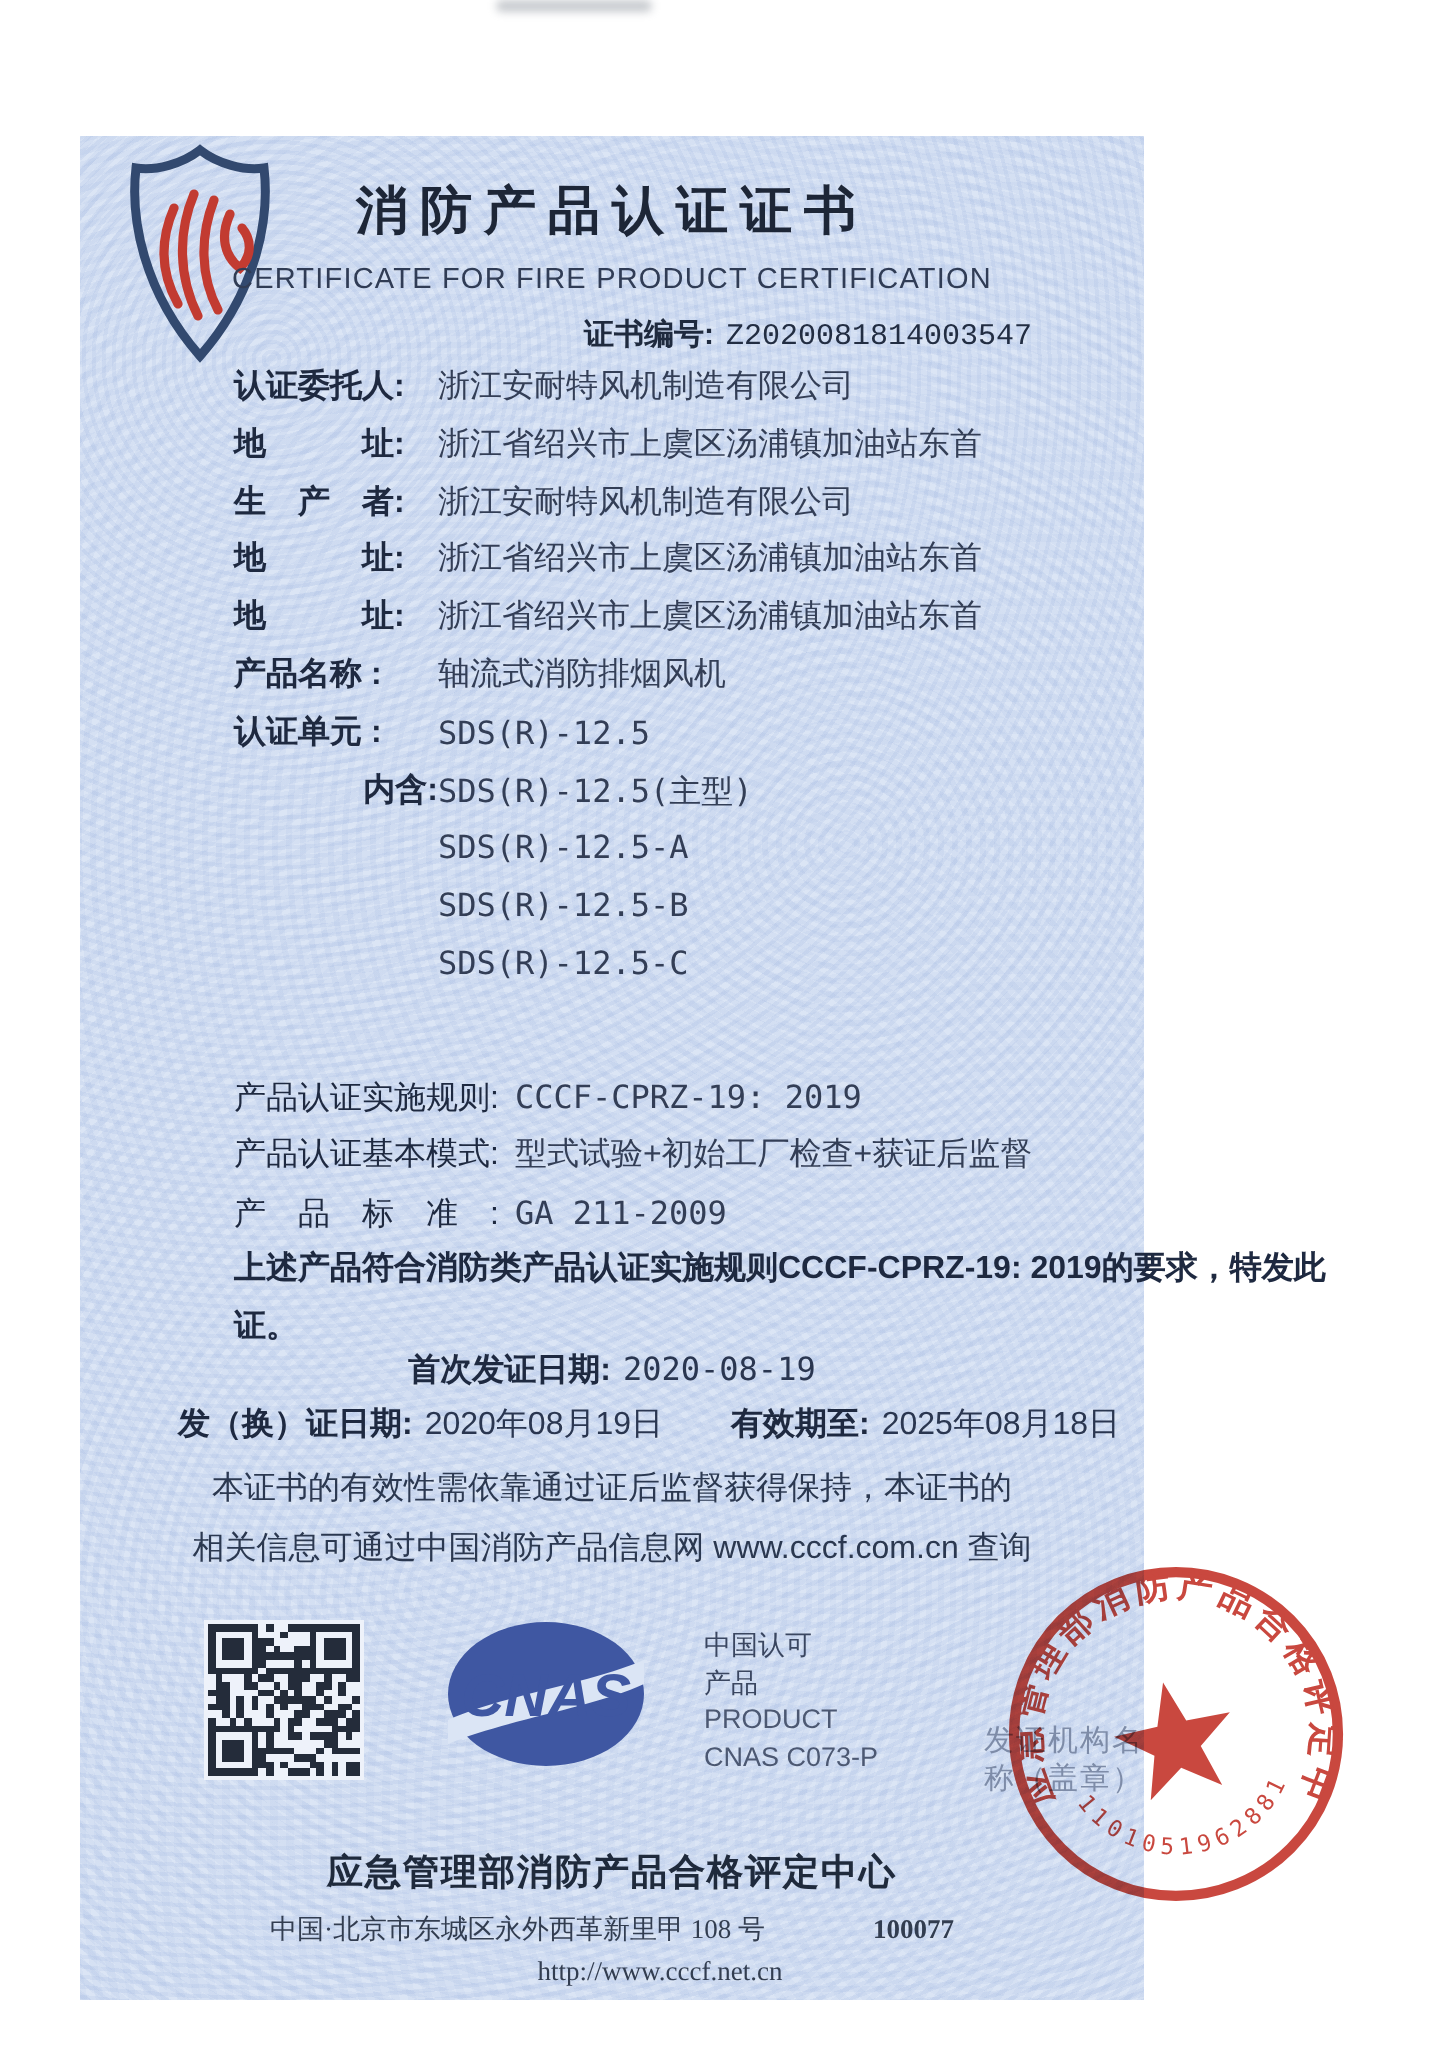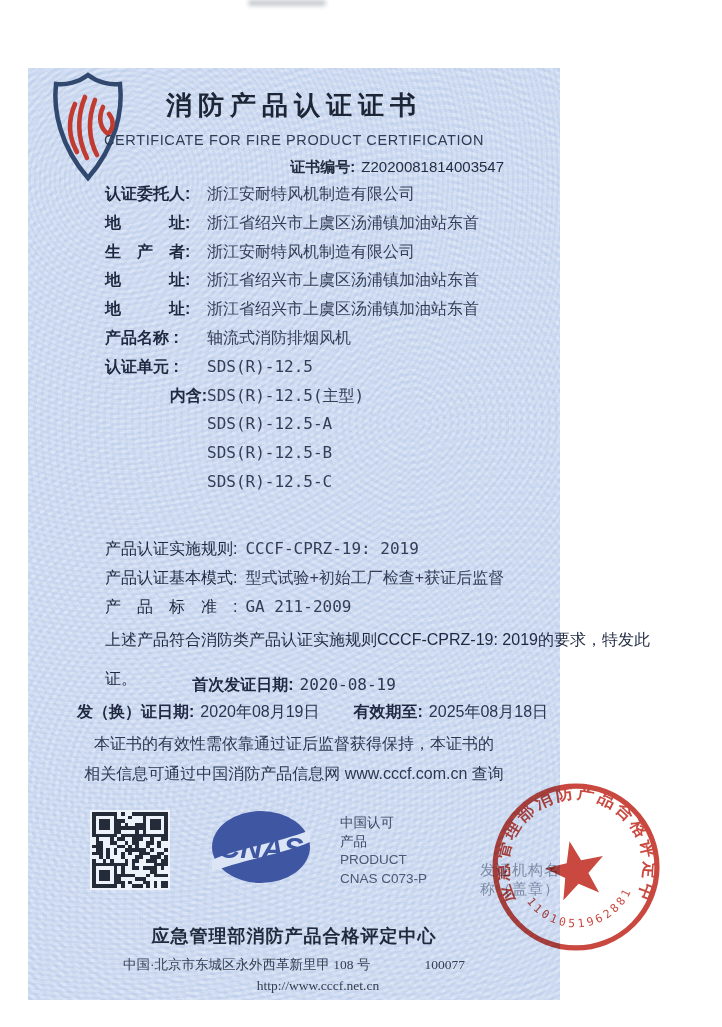--- a/index.html
+++ b/index.html
@@ -6,52 +6,52 @@
   body{
     width:722px;height:1027px;position:relative;background:#ffffff;
     font-family:"Liberation Sans",sans-serif;
     -webkit-font-smoothing:antialiased;
     overflow:hidden;
   }
   .abs{position:absolute;}
   .smudge{left:248px;top:0;width:78px;height:6px;background:#9aa0a8;opacity:.55;filter:blur(2px);border-radius:3px;}
   
   .cert{
-    left:28px;top:68px;width:532px;height:932px;
+    left:40px;top:68px;width:532px;height:932px;
     background-color:#dbe5f5;
     background-image:
       repeating-radial-gradient(circle at 18% 12%, rgba(255,255,255,0) 0 3px, rgba(120,150,210,.10) 3px 5px),
       repeating-radial-gradient(circle at 72% 38%, rgba(255,255,255,0) 0 4px, rgba(120,150,210,.08) 4px 7px),
       repeating-radial-gradient(circle at 35% 78%, rgba(255,255,255,0) 0 3px, rgba(120,150,210,.07) 3px 6px),
       repeating-radial-gradient(circle at 90% 90%, rgba(255,255,255,0) 0 4px, rgba(120,150,210,.06) 4px 8px);
   }
   .title{
     left:0;right:0;top:20px;text-align:center;
     font-size:26px;font-weight:bold;letter-spacing:6px;color:#1d2637;
   }
   .subtitle{
     left:0;right:0;top:64px;text-align:center;
     font-size:14.5px;letter-spacing:.6px;color:#303c55;
   }
   .certno{
     right:56px;top:90px;font-size:15px;color:#1f2a3e;font-weight:bold;
   }
-  .certno .val{font-family:Liberation Sans, sans-serif;font-weight:normal;margin-left:6px;color:#222d42;}
+  .certno .val{font-family:Liberation Mono, monospace;font-weight:normal;margin-left:6px;color:#222d42;}
   .fields{left:77px;top:112px;right:30px;}
   .frow{height:28.8px;line-height:28.8px;white-space:nowrap;font-size:16px;}
   .flabel{display:inline-block;width:102px;font-weight:bold;color:#1e2940;vertical-align:top;}
   .flabel.inner{text-align:right;}
   .fvalue{color:#333e56;}
   .mono{font-family:"DejaVu Sans Mono",monospace;}
   .rules{left:77px;top:466px;right:30px;}
   .rrow{height:29px;line-height:29px;white-space:nowrap;font-size:16px;}
   .rlabel{font-weight:normal;color:#1e2940;margin-right:8px;}
   .statement{
-    left:77px;top:552px;width:566px;line-height:39px;
-    font-size:16px;font-weight:normal;color:#1e2940;
+    left:77px;top:552px;width:566px;line-height:29px;
+    font-size:16px;font-weight:bold;color:#1e2940;
   }
   .firstissue{left:0;right:0;top:607px;text-align:center;font-size:16px;}
   .firstissue .lab{font-weight:bold;color:#1e2940;}
   .firstissue .val{font-family:"DejaVu Sans Mono",monospace;color:#2a3650;margin-left:6px;}
   .daterow{left:49px;top:634px;font-size:16px;white-space:nowrap;}
   .daterow .lab{font-weight:bold;color:#1e2940;}
   .daterow .val{color:#2a3650;margin-left:6px;}
   .daterow .gap{display:inline-block;width:34px;}
   .notice{left:0;right:0;text-align:center;font-size:16px;color:#2b3850;}
   .n1{top:666px;} .n2{top:696px;}
@@ -73,21 +73,21 @@
   }
   .seal{left:452px;top:703px;z-index:2;opacity:.92;mix-blend-mode:multiply;}
   .footer-org{
     left:0;right:0;top:856px;text-align:center;
     font-size:18px;font-weight:bold;letter-spacing:1px;color:#1f2a3c;
   }
   .footer-addr{
     left:0;right:0;top:888px;text-align:center;
     font-family:"Liberation Serif",serif;font-size:13.5px;color:#323d50;
   }
-  .footer-addr .pc{margin-left:54px;}
+  .footer-addr .pc{margin-left:54px;font-weight:bold;}
   .footer-url{
     left:0;right:0;top:910px;text-align:center;
     font-family:"Liberation Serif",serif;font-size:13.5px;color:#323d50;margin-left:48px;
   }
 </style>
 </head>
 <body>
 
 <div class="abs smudge"></div>
 

